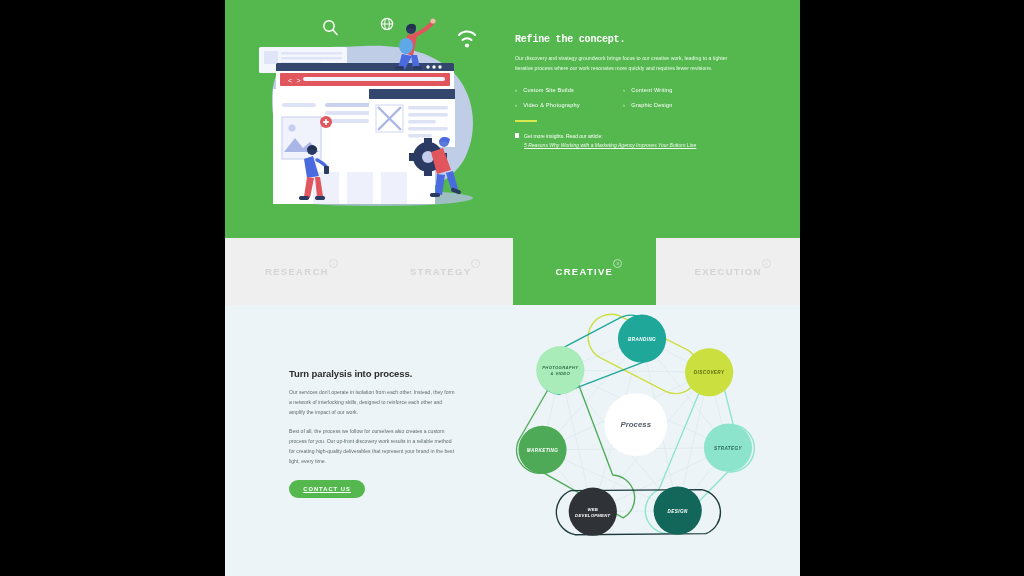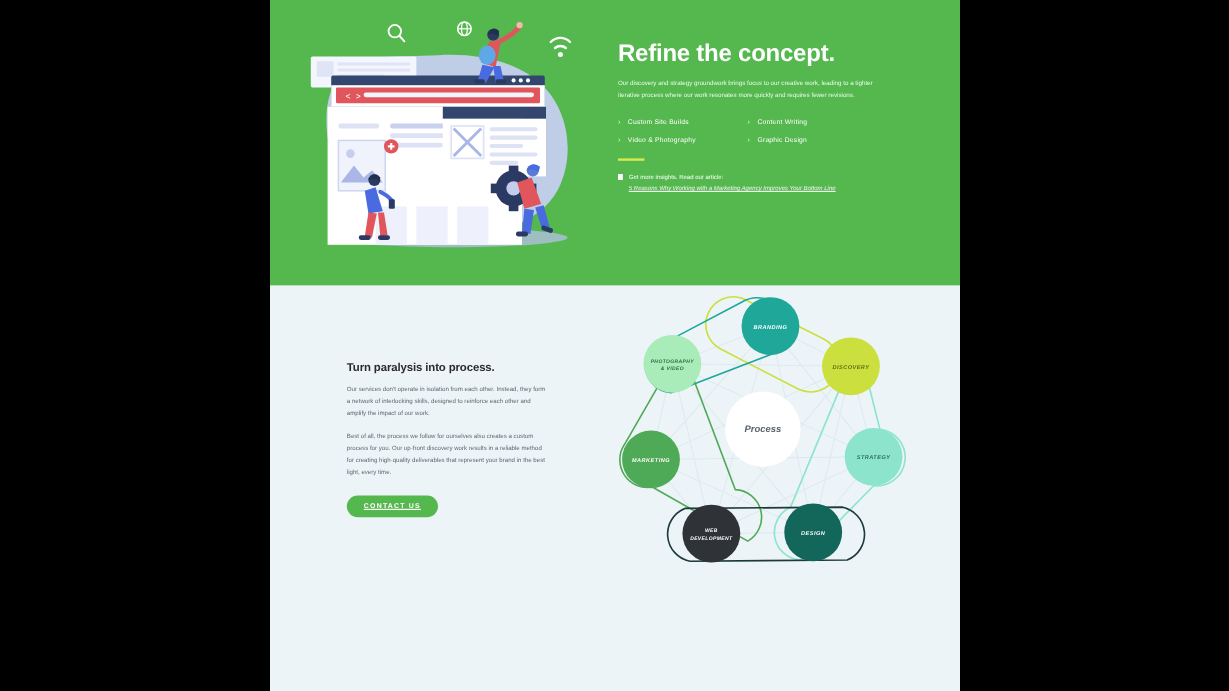--- a/index.html
+++ b/index.html
@@ -4,21 +4,21 @@
 <style>
   html,body{margin:0;padding:0;background:#000;}
   body{width:1024px;height:576px;overflow:hidden;font-family:"Liberation Sans",sans-serif;}
   .stage{position:relative;width:1024px;height:576px;background:#000;}
   .page{position:absolute;left:225px;top:0;width:575px;height:576px;background:#edf4f7;overflow:hidden;}
 
   
   .hero{position:relative;height:238px;background:#55b84f;display:flex;}
   .hero-art{position:relative;width:290px;height:238px;flex:0 0 290px;}
   .hero-copy{flex:1;padding:34px 30px 0 0;color:#fff;}
-  .hero-title{font-size:20px;font-weight:bold;letter-spacing:-.2px;margin:0 0 9px 0;}
+  .hero-title{font-size:10px;font-weight:bold;letter-spacing:-.2px;margin:0 0 9px 0;font-family:Liberation Mono, monospace;}
   .hero-para{font-size:5.2px;line-height:1.85;margin:0 0 14px 0;color:#eafbe8;max-width:228px;}
   .svc-grid{display:grid;grid-template-columns:108px 1fr;row-gap:9px;max-width:232px;margin-bottom:12px;}
   .svc{display:flex;align-items:center;gap:6px;font-size:5.6px;color:#fff;letter-spacing:.2px;}
   .chev{font-size:6px;opacity:.85;}
   .rule{width:22px;height:1.6px;background:#d8e84f;margin:4px 0 10px 0;}
   .note{display:flex;gap:5px;align-items:flex-start;}
   .note-sq{width:4px;height:4.5px;background:#fff;margin-top:1.5px;flex:0 0 4px;}
   .note-txt{font-size:5px;line-height:1.7;}
   .note-lead{color:#fff;display:block;margin-bottom:1px;}
   .note-link{color:#f1f7ef;text-decoration:underline;font-style:italic;display:block;max-width:205px;}
@@ -187,20 +187,34 @@
       <div class="note">
         <span class="note-sq"></span>
         <div class="note-txt">
           <span class="note-lead">Get more insights. Read our article:</span>
           <a class="note-link" href="#">5 Reasons Why Working with a Marketing Agency Improves Your Bottom Line</a>
         </div>
       </div>
     </div>
   </section>
 
+  <nav class="tabs">
+    <div class="tab">
+      <span class="tab-label">RESEARCH<span class="tab-sup">1</span></span>
+    </div>
+    <div class="tab">
+      <span class="tab-label">STRATEGY<span class="tab-sup">2</span></span>
+    </div>
+    <div class="tab active">
+      <span class="tab-label">CREATIVE<span class="tab-sup">3</span></span>
+    </div>
+    <div class="tab">
+      <span class="tab-label">EXECUTION<span class="tab-sup">4</span></span>
+    </div>
+  </nav>
 
   <section class="body">
     <div class="body-copy">
       <h2 class="body-title">Turn paralysis into process.</h2>
       <p class="body-para">Our services don't operate in isolation from each other. Instead, they form a network of interlocking skills, designed to reinforce each other and amplify the impact of our work.</p>
       <p class="body-para">Best of all, the process we follow for ourselves also creates a custom process for you. Our up-front discovery work results in a reliable method for creating high-quality deliverables that represent your brand in the best light, every time.</p>
       <a class="cta" href="#">CONTACT US</a>
     </div>
 
     <div class="diagram-wrap">

